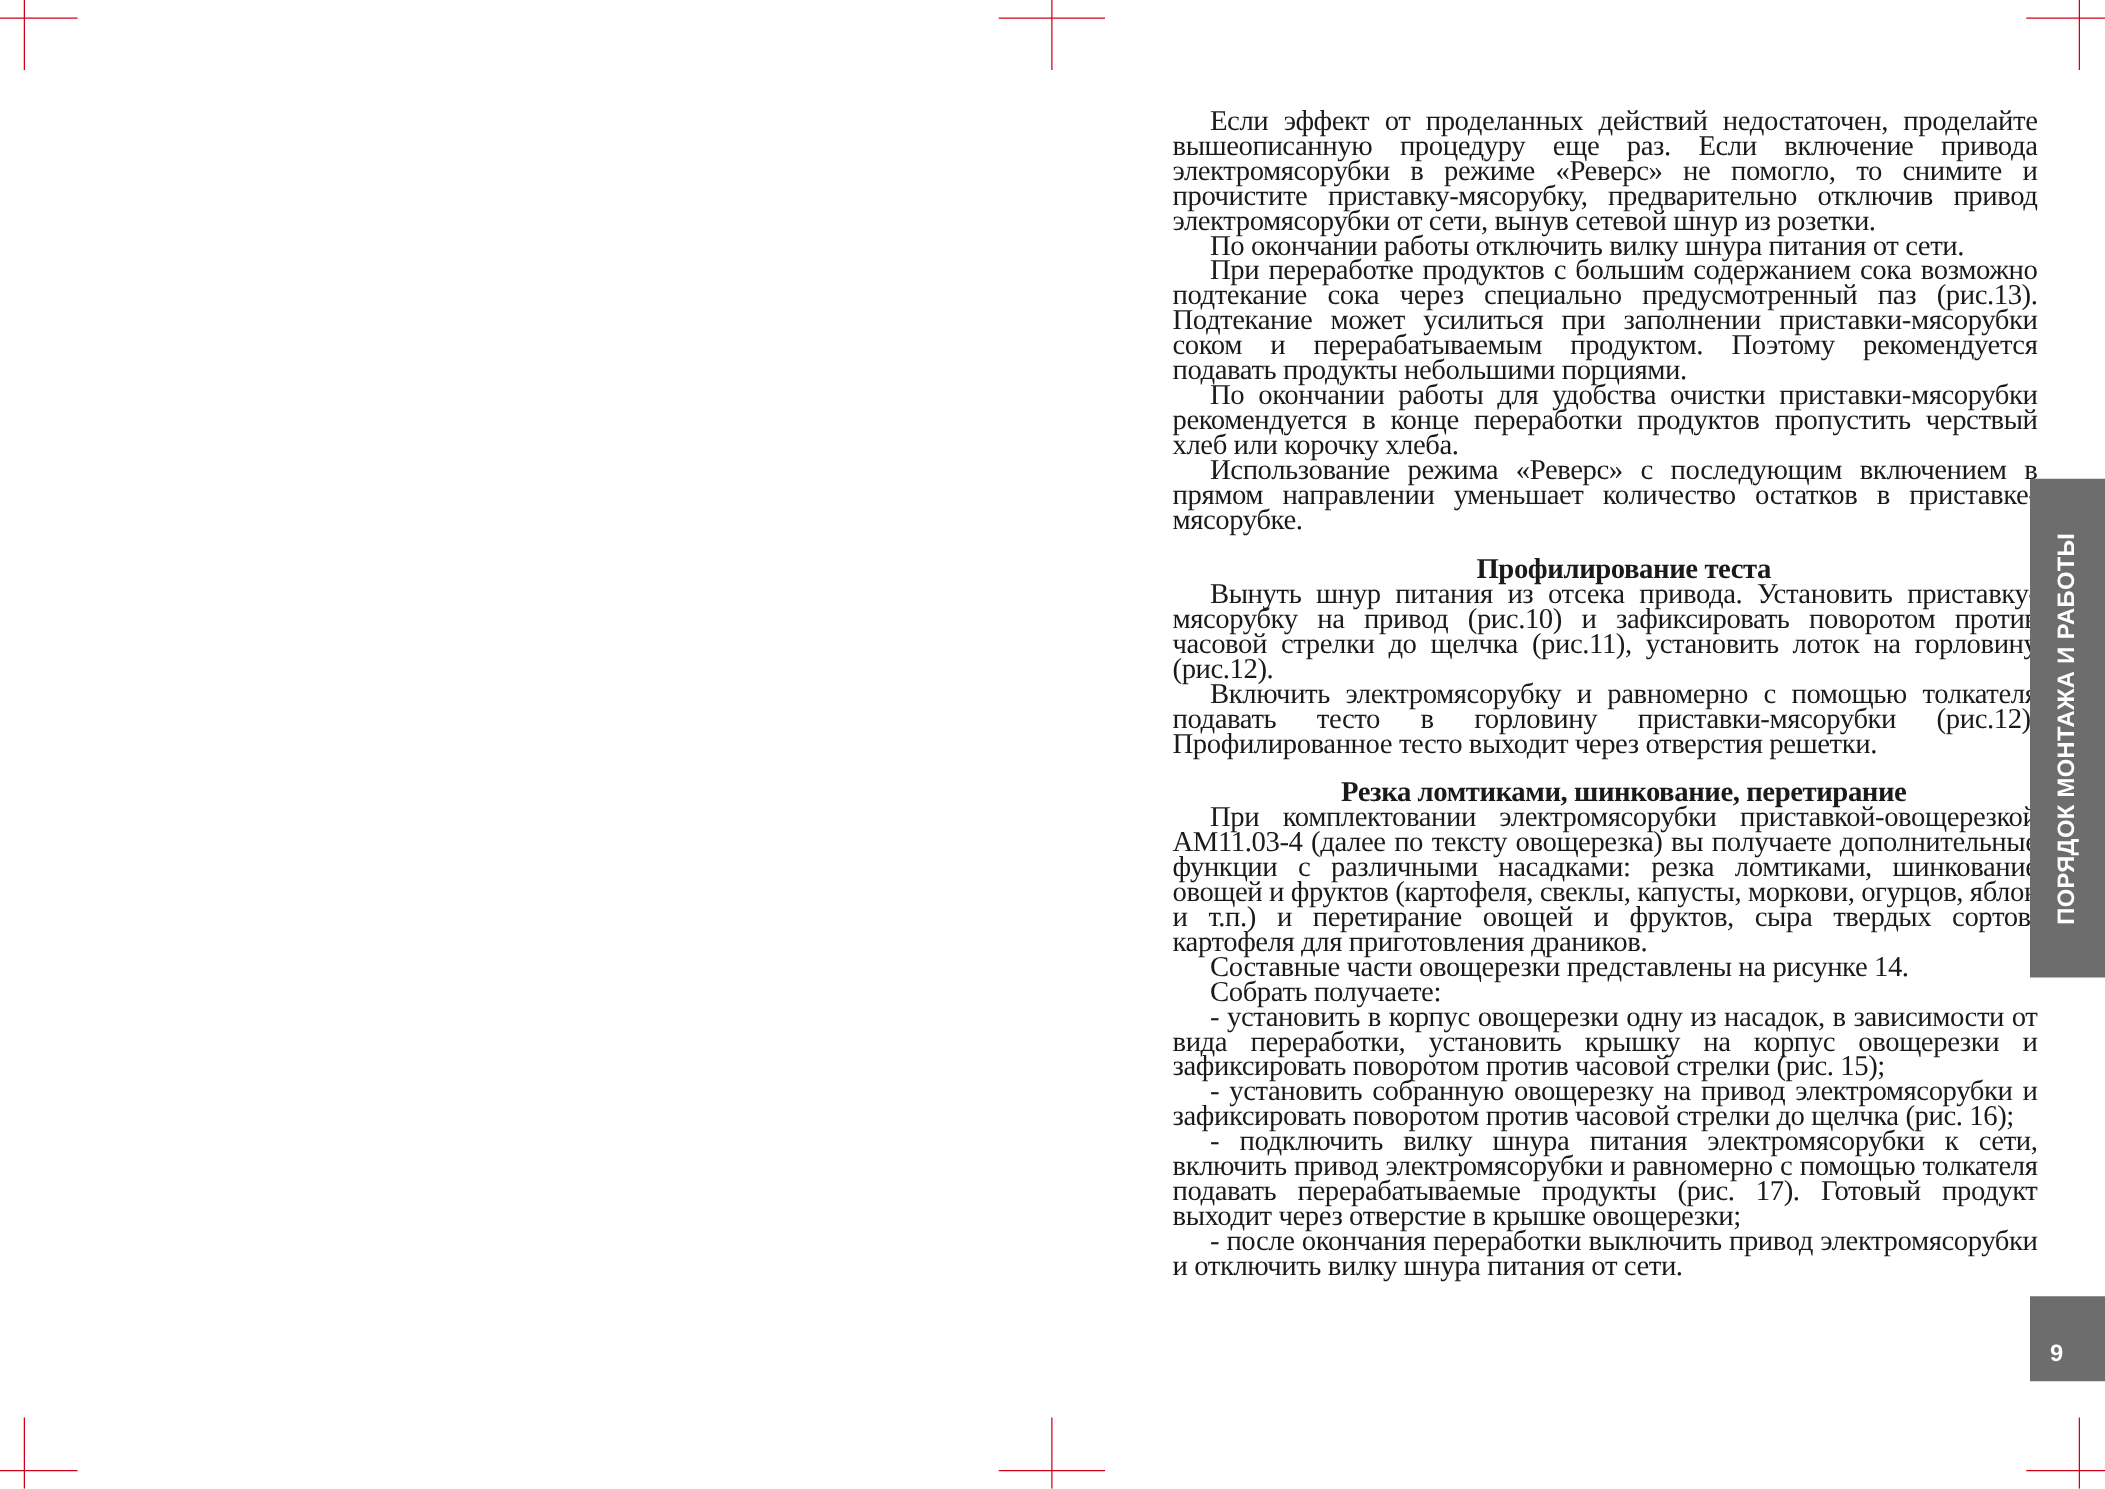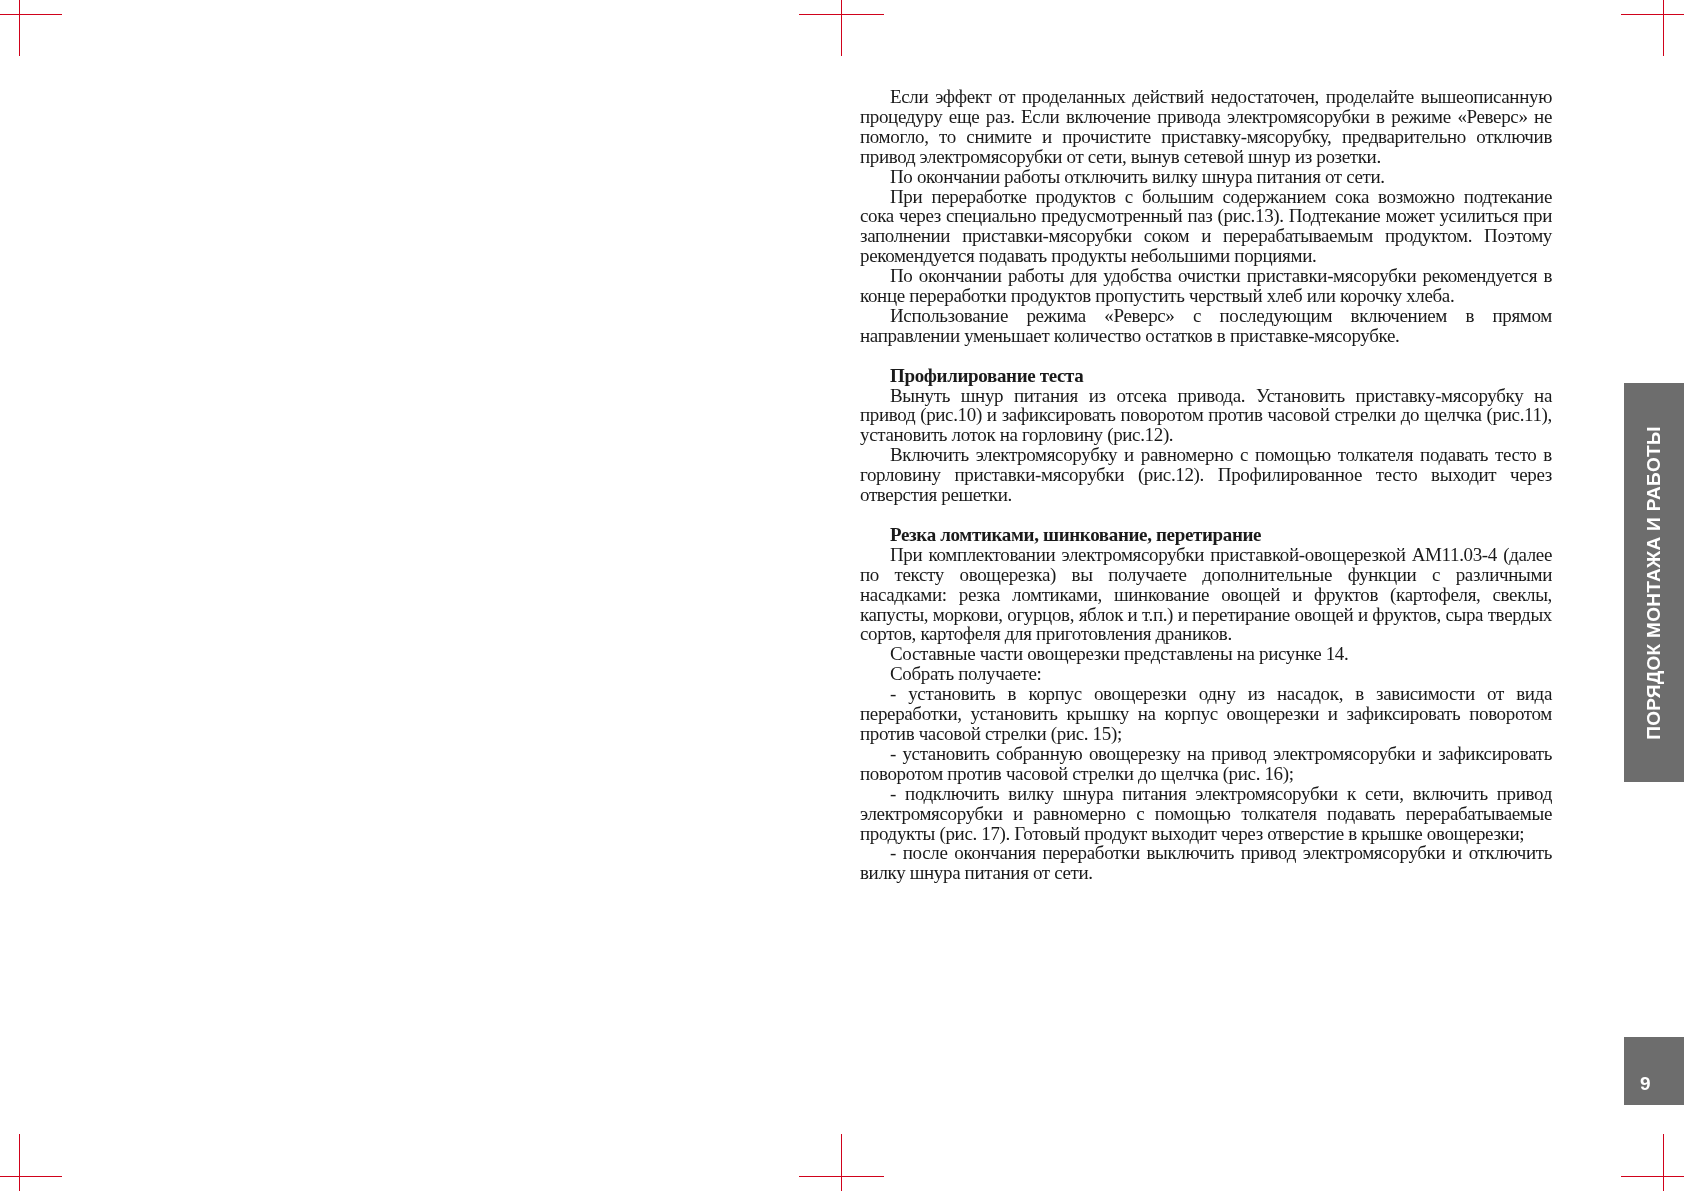--- a/index.html
+++ b/index.html
@@ -10,37 +10,38 @@
       overflow: hidden;
       font-family: "Liberation Serif", "DejaVu Serif", serif;
       color: #1a1a1a;
     }
     .crop { position: absolute; background: #d0021b; }
     .crop.h { height: 1px; }
     .crop.v { width: 1px; }
 
     .column {
       position: absolute;
-      left: 860px;
+      left: 938px;
       top: 87px;
       width: 692px;
-      font-size: 19px;
+      font-size: 23px;
       line-height: 19.9px;
       letter-spacing: -0.35px;
       word-spacing: 0px;
     }
     .column p {
       margin: 0;
       text-indent: 30px;
       text-align: justify;
     }
     .column .heading {
       font-weight: bold;
       text-indent: 30px;
       margin: 0;
+      text-align: center;
     }
     .column .gap { height: 19.9px; }
 
     .side-tab {
       position: absolute;
       left: 1624px;
       top: 383px;
       width: 60px;
       height: 399px;
       background: #6d6d6d;

